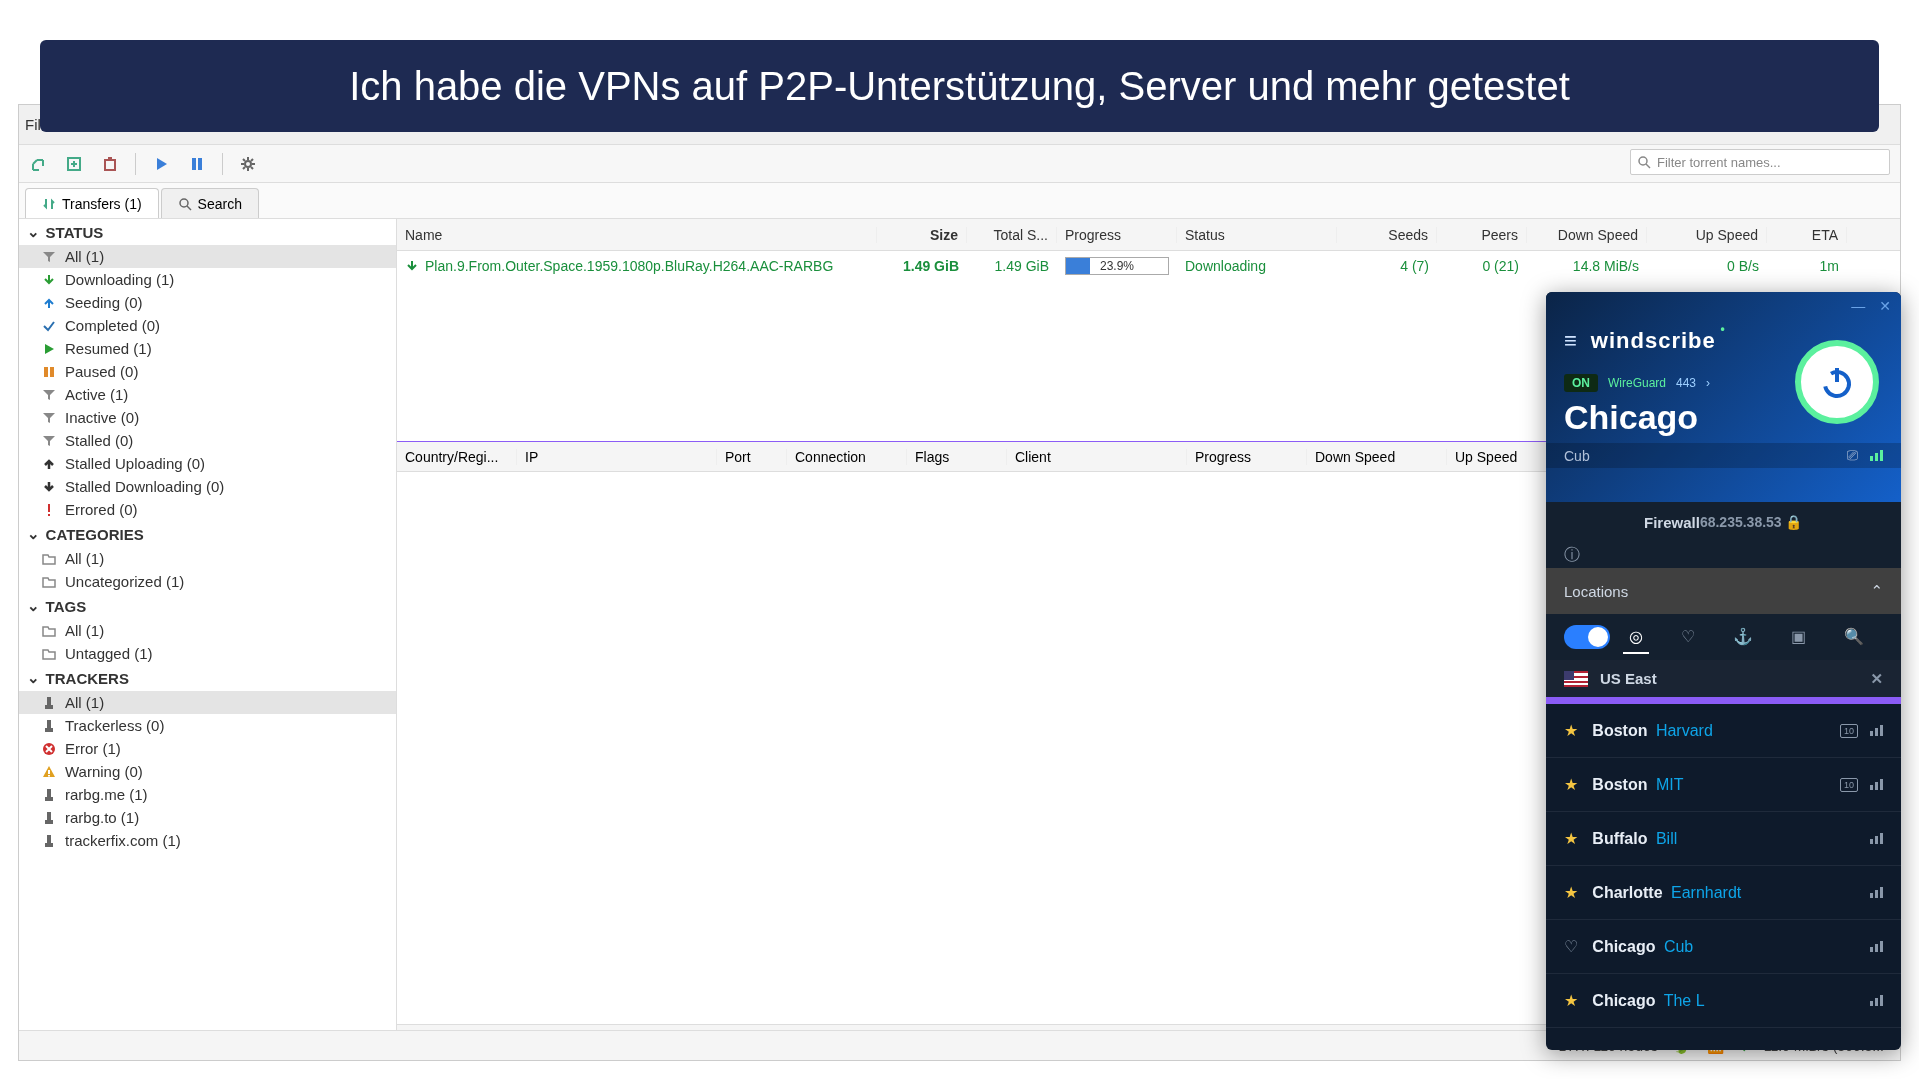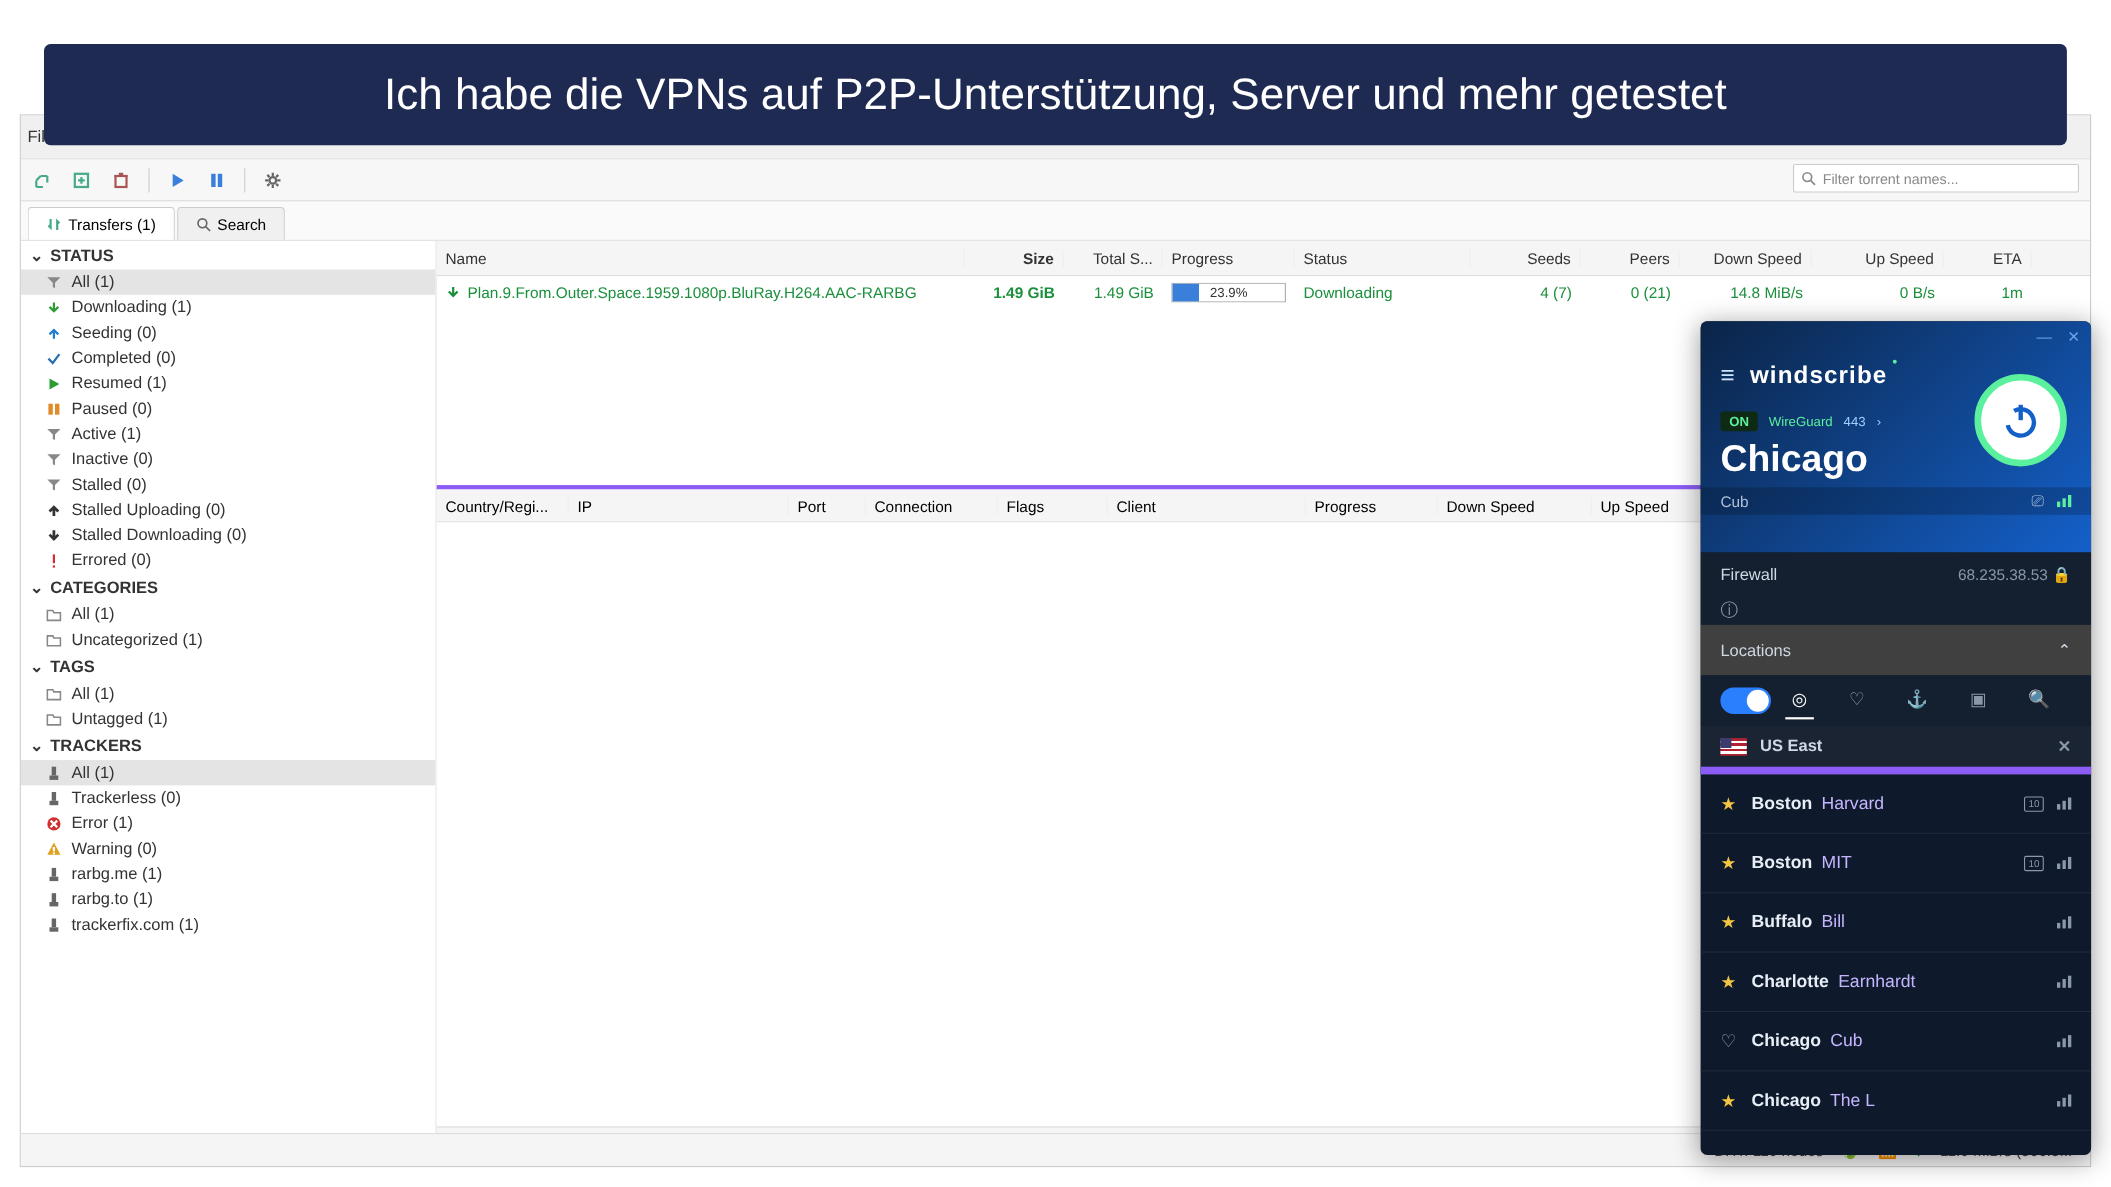--- a/index.html
+++ b/index.html
@@ -40,21 +40,21 @@
 .col-prog { flex:0 0 120px; }
 .col-status { flex:0 0 160px; }
 .col-seeds { flex:0 0 100px; text-align:right; }
 .col-peers { flex:0 0 90px; text-align:right; }
 .col-down { flex:0 0 120px; text-align:right; }
 .col-up { flex:0 0 120px; text-align:right; }
 .col-eta { flex:0 0 80px; text-align:right; }
 .progress-bar { width:100%; height:18px; border:1px solid #aaa; position:relative; background:#fff; display:flex; align-items:center; justify-content:center; font-size:12px; color:#333; }
 .progress-fill { position:absolute; left:0; top:0; bottom:0; background:#3a7fd9; }
 
-.detail-area { flex:1; border-top:4px solid #8b5cf6; display:flex; flex-direction:column; }
+.detail-area { flex:1; border-top:1px solid #8b5cf6; display:flex; flex-direction:column; }
 .peers-header { display:flex; height:30px; border-bottom:1px solid #ddd; font-size:14px; background:#f5f5f5; align-items:center; }
 .peers-header > div { padding:0 8px; border-right:1px solid #eee; }
 .peers-body { flex:1; background:#fff; }
 .detail-tabs { height:36px; border-top:1px solid #ddd; display:flex; align-items:center; padding:0 8px; gap:6px; background:#f5f5f5; }
 .dtab { height:26px; padding:0 12px; border:1px solid #bbb; border-radius:3px; display:flex; align-items:center; gap:6px; font-size:13px; cursor:pointer; background:#f0f0f0; }
 .dtab.active { background:#dce8ff; border-color:#89a; }
 
 .status-bar { position:absolute; bottom:0; left:0; right:0; height:30px; border-top:1px solid #ddd; background:#f5f5f5; font-size:14px; display:flex; align-items:center; justify-content:flex-end; gap:16px; padding:0 16px; color:#444; }
 
 .vpn-panel { position:absolute; right:18px; top:292px; width:355px; height:758px; background:#0e1a2b; border-radius:6px; box-shadow:0 4px 24px rgba(0,0,0,.4); z-index:200; color:#fff; overflow:hidden; font-family:"Segoe UI"; }
@@ -65,37 +65,37 @@
 .vpn-logo { font-size:22px; font-weight:600; letter-spacing:1px; position:relative; }
 .vpn-logo sup { color:#5bf09e; font-size:12px; position:absolute; top:-6px; right:-10px; }
 .vpn-power { position:absolute; right:22px; top:48px; width:84px; height:84px; border-radius:50%; background:#fff; border:6px solid #5bf09e; display:flex; align-items:center; justify-content:center; cursor:pointer; }
 .vpn-protocol { margin-top:20px; display:flex; align-items:center; gap:10px; font-size:12px; }
 .vpn-on { background:#0e2a14; color:#5bf09e; padding:2px 8px; border-radius:3px; font-weight:bold; }
 .vpn-wg { color:#5bf09e; }
 .vpn-port { color:#9dcfff; }
 .vpn-location-name { font-size:34px; font-weight:bold; margin-top:6px; }
 .vpn-sub { display:flex; justify-content:space-between; align-items:center; background:rgba(0,0,0,.2); margin:6px -18px 0; padding:4px 18px; font-size:14px; color:#b0c0d8; }
 .vpn-sig { display:flex; gap:12px; align-items:center; }
-.vpn-firewall { height:40px; display:flex; justify-content:space-between; align-items:center; padding:0 18px; background:#14202f; font-size:15px; color:#cfd8e4; }
+.vpn-firewall { height:40px; display:flex; justify-content:center; align-items:center; padding:0 18px; background:#14202f; font-size:15px; color:#cfd8e4;font-weight:bold; }
 .vpn-firewall .ip { color:#8a98aa; font-size:14px; }
 .vpn-loc-head { height:46px; display:flex; justify-content:space-between; align-items:center; padding:0 18px; background:#404040; color:#cfd8e4; font-size:15px; }
 .vpn-toggle-row { height:46px; display:flex; align-items:center; padding:0 18px; background:#14202f; }
 .vpn-toggle { width:46px; height:24px; background:#2a7fff; border-radius:12px; position:relative; cursor:pointer; }
 .vpn-toggle::after { content:""; position:absolute; right:2px; top:2px; width:20px; height:20px; background:#fff; border-radius:50%; }
 .vpn-icons { flex:1; display:flex; justify-content:space-around; color:#8a98aa; font-size:16px; }
 .vpn-icons span { cursor:pointer; padding:6px; }
 .vpn-icons .active { color:#fff; border-bottom:2px solid #fff; }
 .vpn-region { height:44px; display:flex; align-items:center; padding:0 18px; gap:12px; background:#1a2433; border-bottom:7px solid #8b5cf6; font-size:15px; font-weight:600; color:#cfd8e4; }
 .vpn-flag { width:24px; height:16px; background:linear-gradient(#b22234 0 15%,#fff 15% 30%,#b22234 30% 45%,#fff 45% 60%,#b22234 60% 75%,#fff 75% 90%,#b22234 90% 100%); position:relative; }
 .vpn-flag::before { content:""; position:absolute; left:0; top:0; width:10px; height:9px; background:#3c3b6e; }
 .vpn-server { height:54px; display:flex; align-items:center; padding:0 18px; gap:14px; border-bottom:1px solid #1f2a3b; font-size:16px; cursor:pointer; }
 .vpn-star { color:#f4c542; font-size:16px; }
 .vpn-heart { color:#8a98aa; font-size:16px; }
 .vpn-server .city { font-weight:600; color:#e8eef6; }
-.vpn-server .nick { color:#c4b5fd; margin-left:4px; }
+.vpn-server .nick { color:#0ea5e9; margin-left:4px; }
 .vpn-server .right { margin-left:auto; display:flex; align-items:center; gap:12px; color:#8a98aa; font-size:11px; }
 .vpn-bars { display:inline-flex; gap:2px; align-items:flex-end; }
 .vpn-bars i { width:3px; background:#8a98aa; display:inline-block; }
 .vpn-bars i:nth-child(1){height:5px;} .vpn-bars i:nth-child(2){height:8px;} .vpn-bars i:nth-child(3){height:11px;}
 
 svg { display:block; }
 </style>
 </head>
 <body>
 

